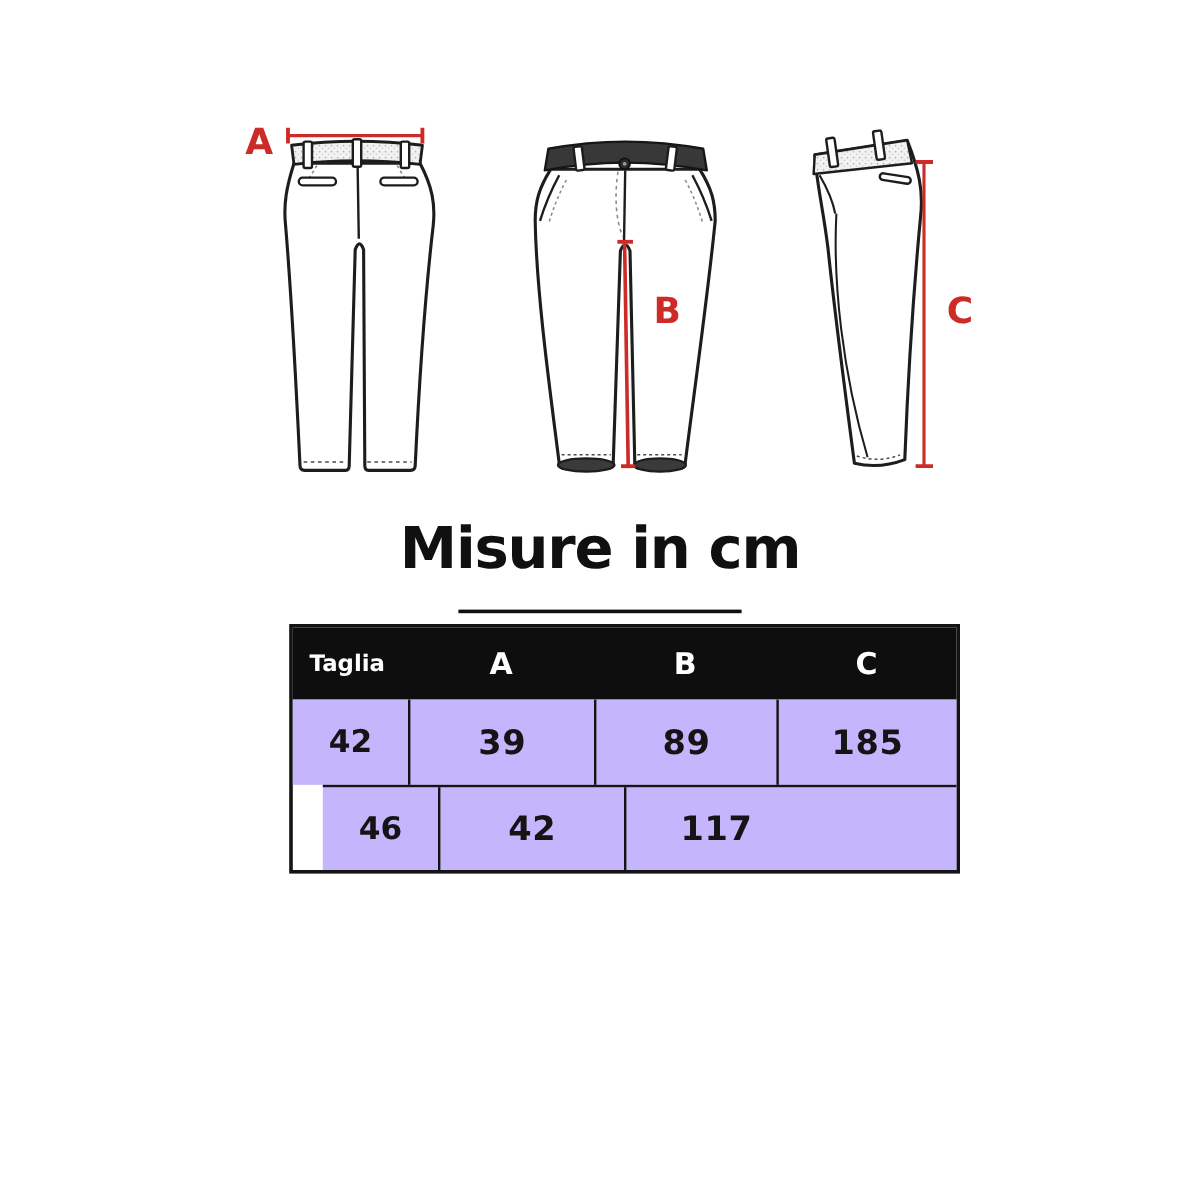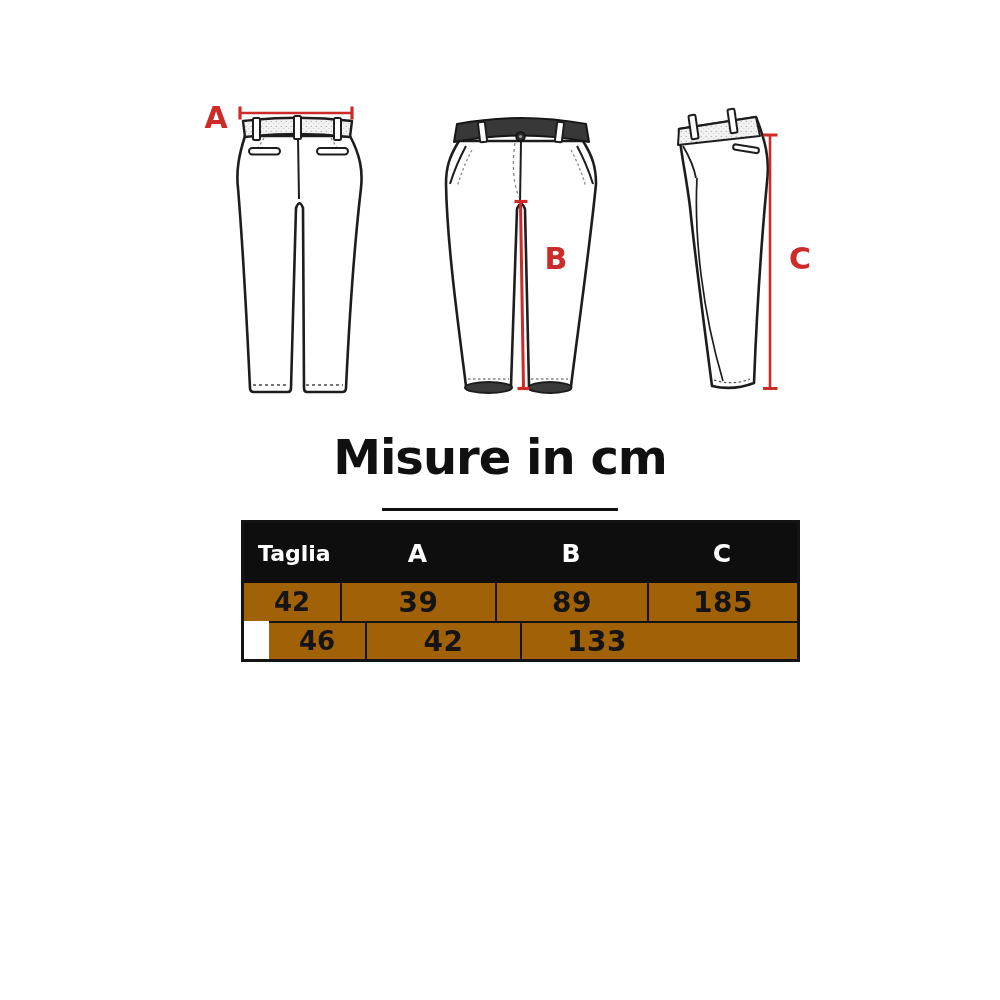--- a/index.html
+++ b/index.html
@@ -36,28 +36,28 @@
   }
 
   .size-table {
     position: absolute; left: 241px; top: 520px;
     width: 559px;
     border: 3px solid #141414;
     background: #fff;
   }
   .t-row { display: grid; grid-template-columns: 96px 155px 152px 1fr; }
   .t-head { height: 60px; background: #0e0e0e; color: #ffffff; }
-  .t-body { height: 38px; background: #a16207; color: #141414; }
+  .t-body { height: 71px; background: #c4b5fd; color: #141414; }
   .t-body + .t-body { border-top: 2px solid #141414; margin-left: 25px; }
   .t-cell {
     display: flex; align-items: center; justify-content: center;
     font-weight: 700;
   }
   .t-head .t-cell { font-size: 25px; }
-  .t-head .t-cell.first { justify-content: flex-start; padding-left: 14px; font-size: 22px; }
+  .t-head .t-cell.first { justify-content: flex-start; padding-left: 14px; font-size: 19px; }
   .t-body .t-cell { font-size: 28px; letter-spacing: 0.5px; }
   .t-body .t-cell.first { font-size: 26px; letter-spacing: 0; }
   .t-body .t-cell + .t-cell { border-left: 2px solid #141414; }
 </style>
 </head>
 <body>
 
 <div class="stage">
 
   <svg class="diagram-svg" viewBox="0 0 1000 430">
@@ -152,17 +152,17 @@
     </div>
     <div class="t-row t-body">
       <div class="t-cell first">42</div>
       <div class="t-cell">39</div>
       <div class="t-cell">89</div>
       <div class="t-cell">185</div>
     </div>
     <div class="t-row t-body">
       <div class="t-cell first">46</div>
       <div class="t-cell">42</div>
-      <div class="t-cell">133</div>
+      <div class="t-cell">117</div>
     </div>
   </div>
 
 </div>
 
 </body></html>

